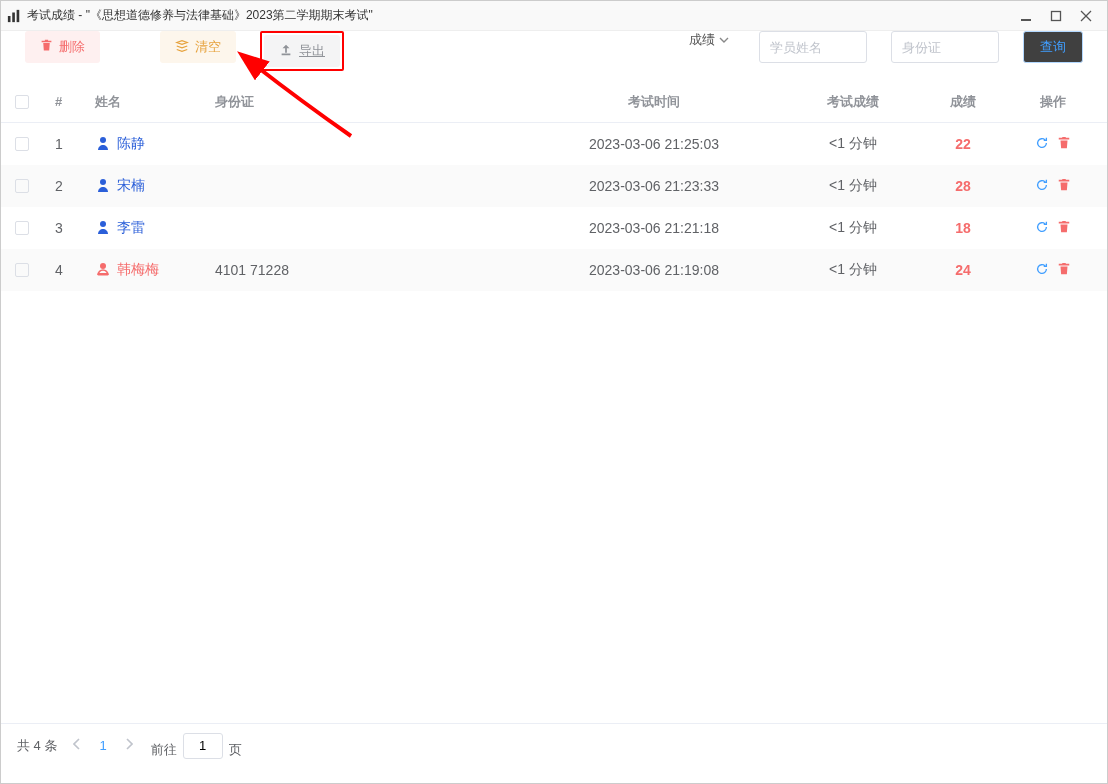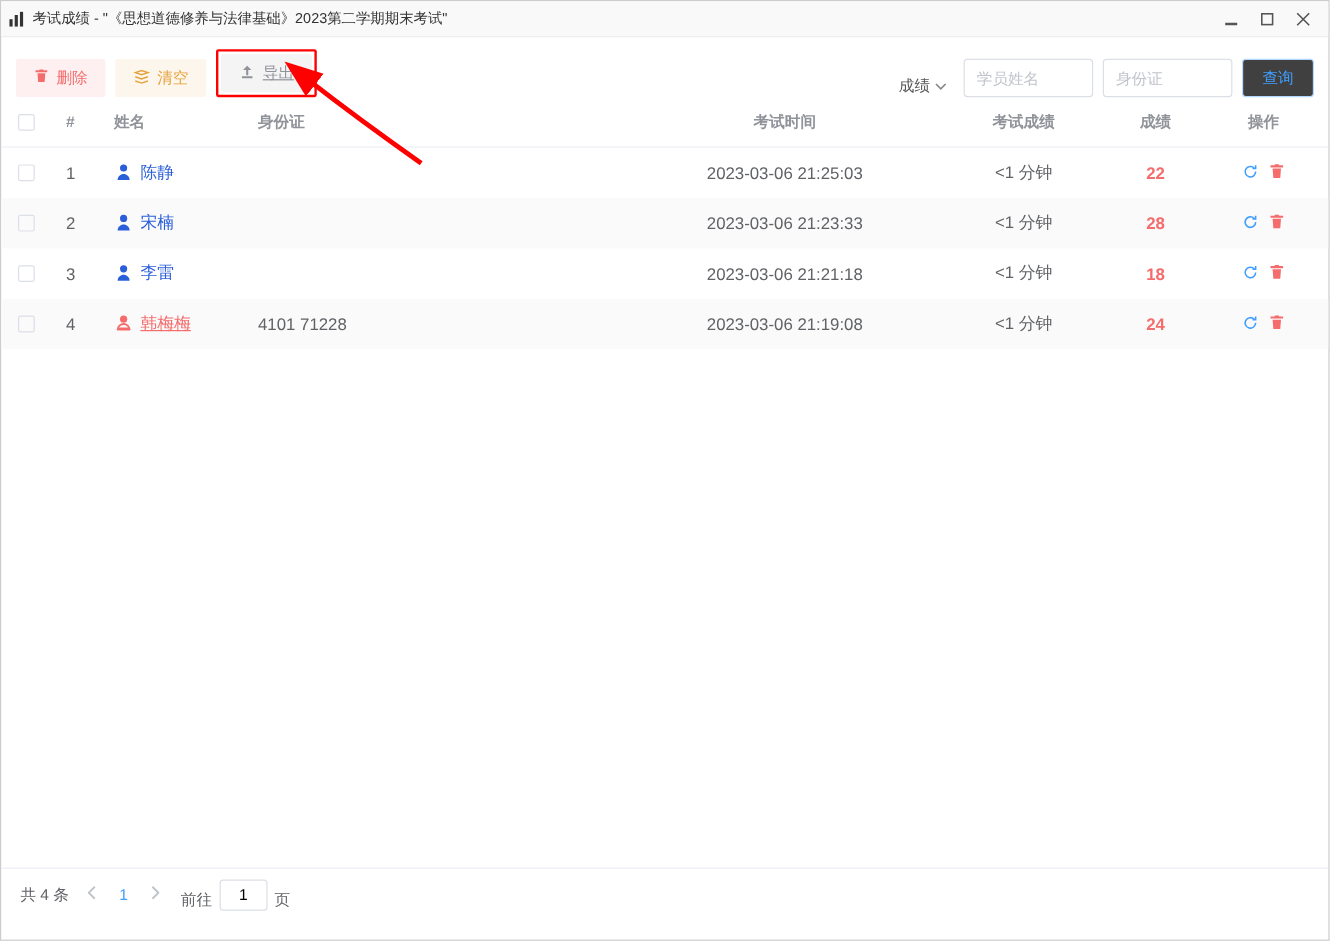--- a/index.html
+++ b/index.html
@@ -24,38 +24,38 @@
 }
 .titlebar .app-icon { width: 14px; height: 14px; margin-right: 6px; }
 .titlebar .title { font-size: 12px; color: #333; flex: 1; }
 .winctrl { display: flex; gap: 0; }
 .winctrl .wc { width: 30px; height: 22px; display:flex; align-items:center; justify-content:center; cursor:default; }
 .winctrl svg { width: 12px; height: 12px; }
 
 .toolbar {
   height: 50px;
   display: flex;
-  align-items: flex-end;
-  padding: 0 12px;
-  gap: 8px;
+  align-items: flex-start;
+  padding: 0 24px;
+  gap: 24px;
 }
 .btn {
   height: 32px;
   padding: 0 14px;
   border-radius: 3px;
   border: 1px solid transparent;
   display: inline-flex;
   align-items: center;
   gap: 6px;
   font-size: 13px;
   cursor: pointer;
   background: #fff;
 }
 .btn-delete { background:#fef0f0; color:#f56c6c; }
-.btn-clear  { background:#fdf6ec; color:#e6a23c; }
+.btn-clear  { background:#fdf6ec; color:#e6a23c;margin-left:36px; }
 .btn-export { background:#f4f4f5; color:#909399;text-decoration:underline; }
 .btn-query  { background:#404040; color:#409eff; border:1px solid #b3d8ff; padding:0 16px; }
 .export-highlight { border: 2px solid #f00; padding: 2px; border-radius:2px; }
 .toolbar .spacer { flex:1; }
 .select-score {
   display:inline-flex; align-items:center; gap:4px; color:#555; font-size:13px; margin-right:6px; cursor:pointer;
 }
 .input {
   height: 32px; width: 108px; border:1px solid #dcdfe6; border-radius:3px; padding: 0 10px; font-size: 13px; color:#0f172a;
 }
@@ -68,21 +68,21 @@
   align-items: center;
   padding: 0 14px;
   height: 42px;
 }
 .table-head { color:#909399; font-weight: 600; font-size: 13px; border-bottom: 1px solid #ebeef5; }
 .table-row { height: 42px; font-size: 14px; color:#606266; }
 .table-row:nth-child(even) { background: #fafafa; }
 .cb { width:14px; height:14px; border:1px solid #dcdfe6; border-radius:2px; }
 .th-center, .td-center { text-align:center; }
 .name-cell { display:flex; align-items:center; gap:6px; color:#2b5fd9; font-weight:500; }
-.name-cell.red { color:#f56c6c;text-decoration:underline; }
+.name-cell.red { color:#f56c6c; }
 .person-icon svg { width:16px; height:16px; }
 .score-cell { color:#f56c6c; font-weight:700; text-align:center; }
 .ops-cell { display:flex; justify-content:center; gap:8px; }
 .ops-cell svg { width:14px; height:14px; cursor:pointer; }
 
 .arrow-annot {
   position: absolute;
   top: 50px;
   left: 180px;
   pointer-events: none;

